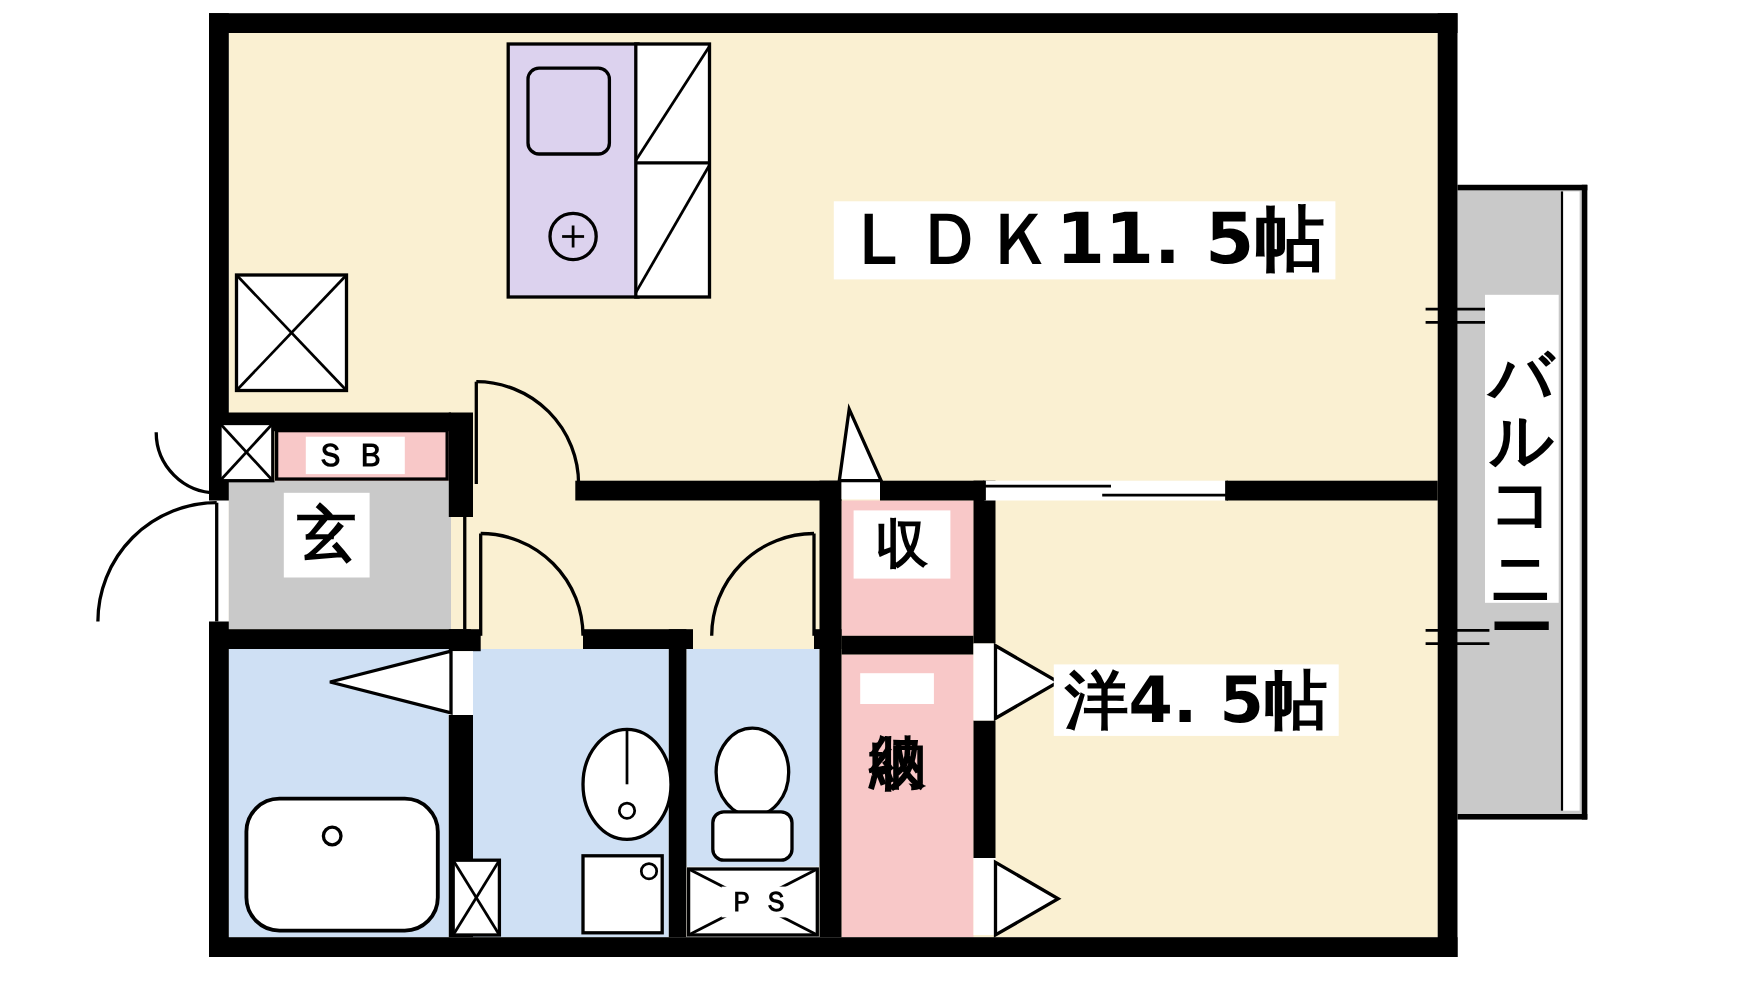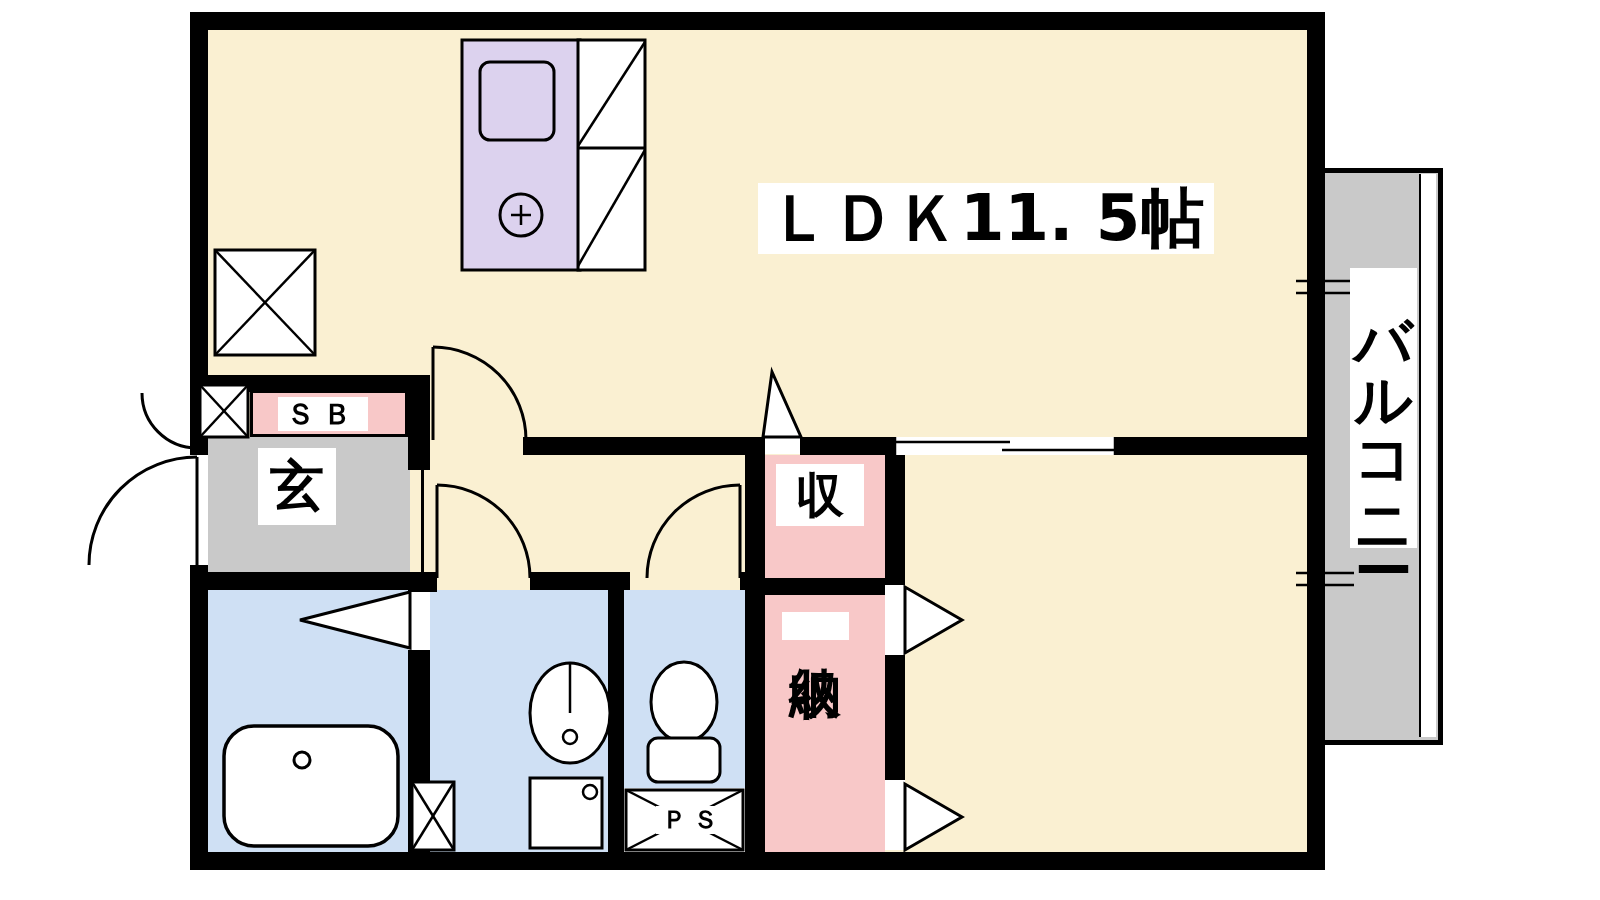--- a/index.html
+++ b/index.html
@@ -165,20 +165,21 @@
     <g stroke="#000" stroke-width="2.5">
       <line x1="1296" y1="281" x2="1354" y2="281"></line>
       <line x1="1296" y1="293" x2="1354" y2="293"></line>
       <line x1="1296" y1="573" x2="1354" y2="573"></line>
       <line x1="1296" y1="585" x2="1354" y2="585"></line>
     </g>
   </svg>
 
   <div class="label" style="left:758px;top:183px;font-size:64px;padding:2px 10px;">ＬＤＫ11. 5帖</div>
 
+  <div class="label" style="left:958px;top:604px;font-size:58px;padding:2px 10px;">洋4. 5帖</div>
 
   <div class="label vtext" style="left:1350px;top:268px;font-size:58px;padding:8px 3px;">バルコニー</div>
 
   <div class="label" style="left:258px;top:448px;font-size:54px;padding:10px 12px;">玄</div>
 
   <div class="label" style="left:278px;top:397px;font-size:29px;letter-spacing:8px;padding:2px 8px;">ＳＢ</div>
 
   <div class="label" style="left:776px;top:464px;font-size:48px;padding:6px 20px;">収</div>
 
   <div class="label vtext" style="left:782px;top:612px;font-size:52px;padding:14px 6px;">収納</div>

